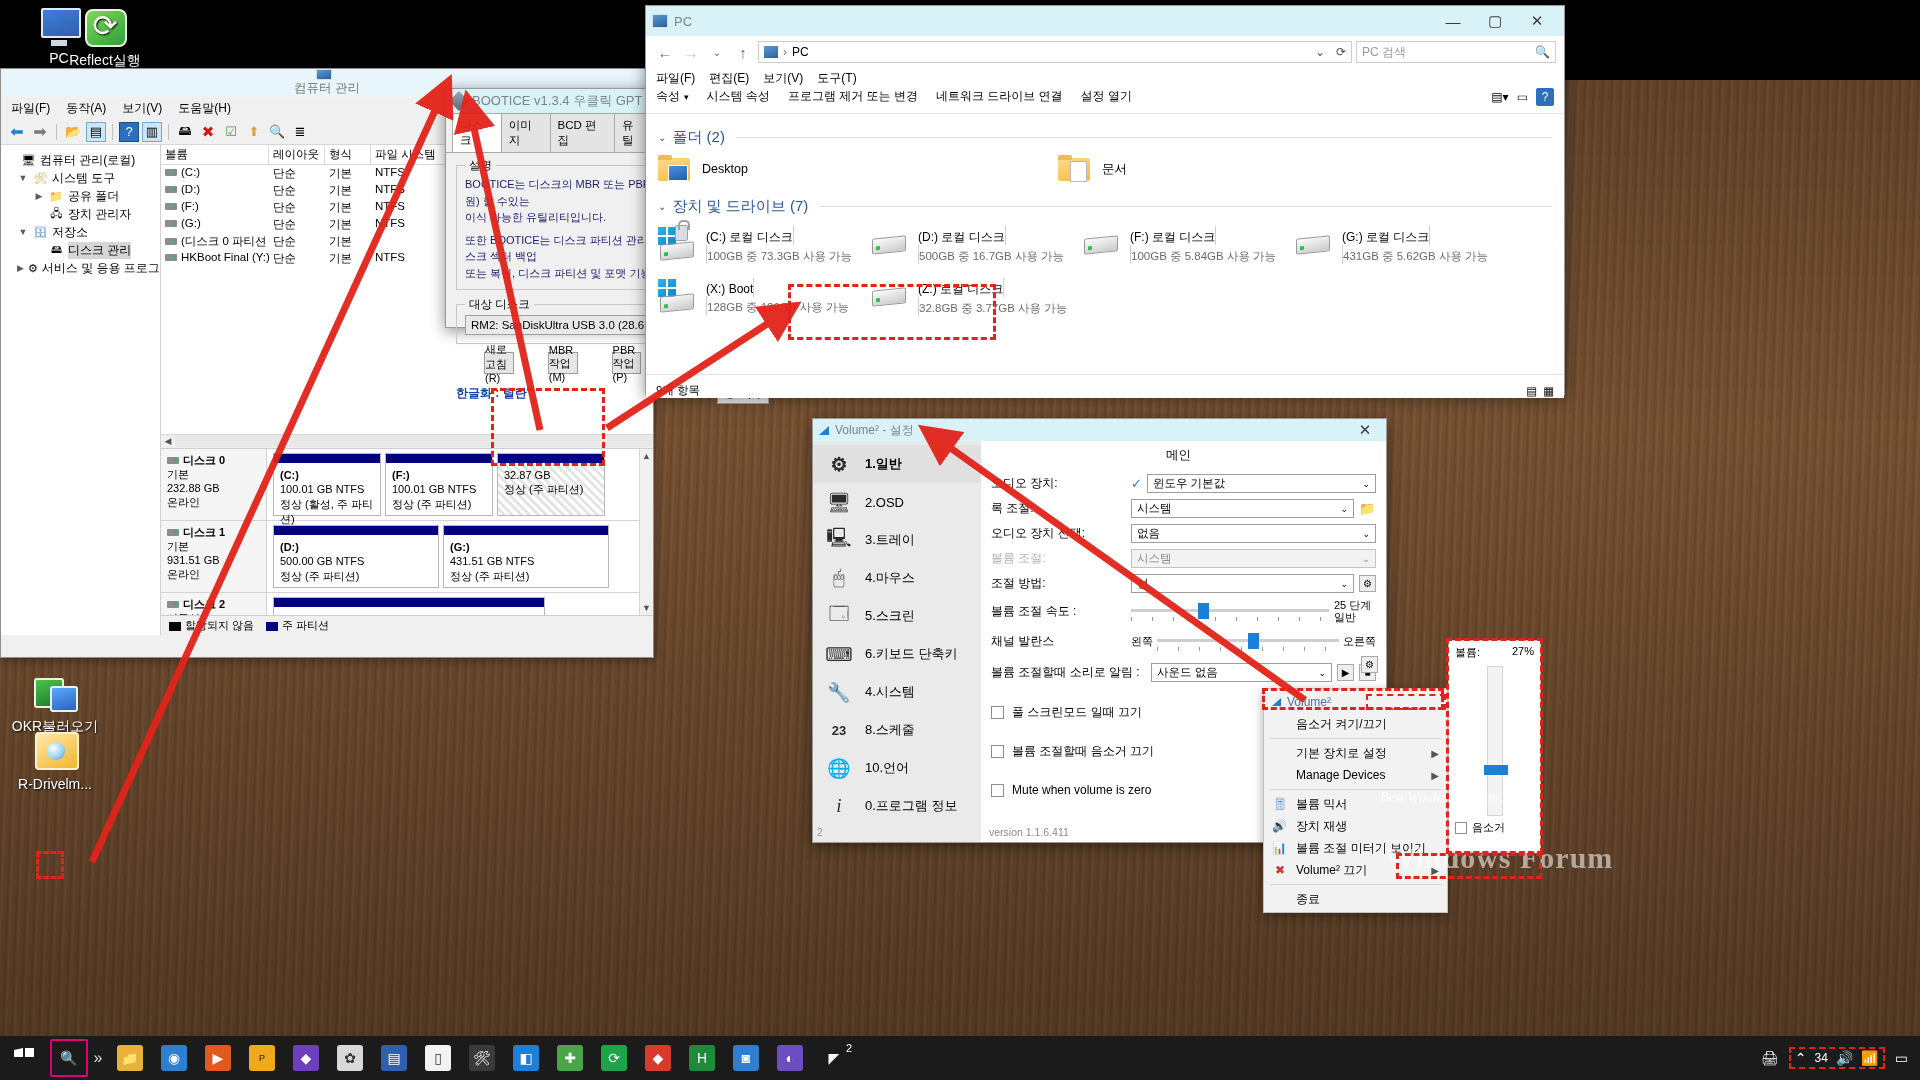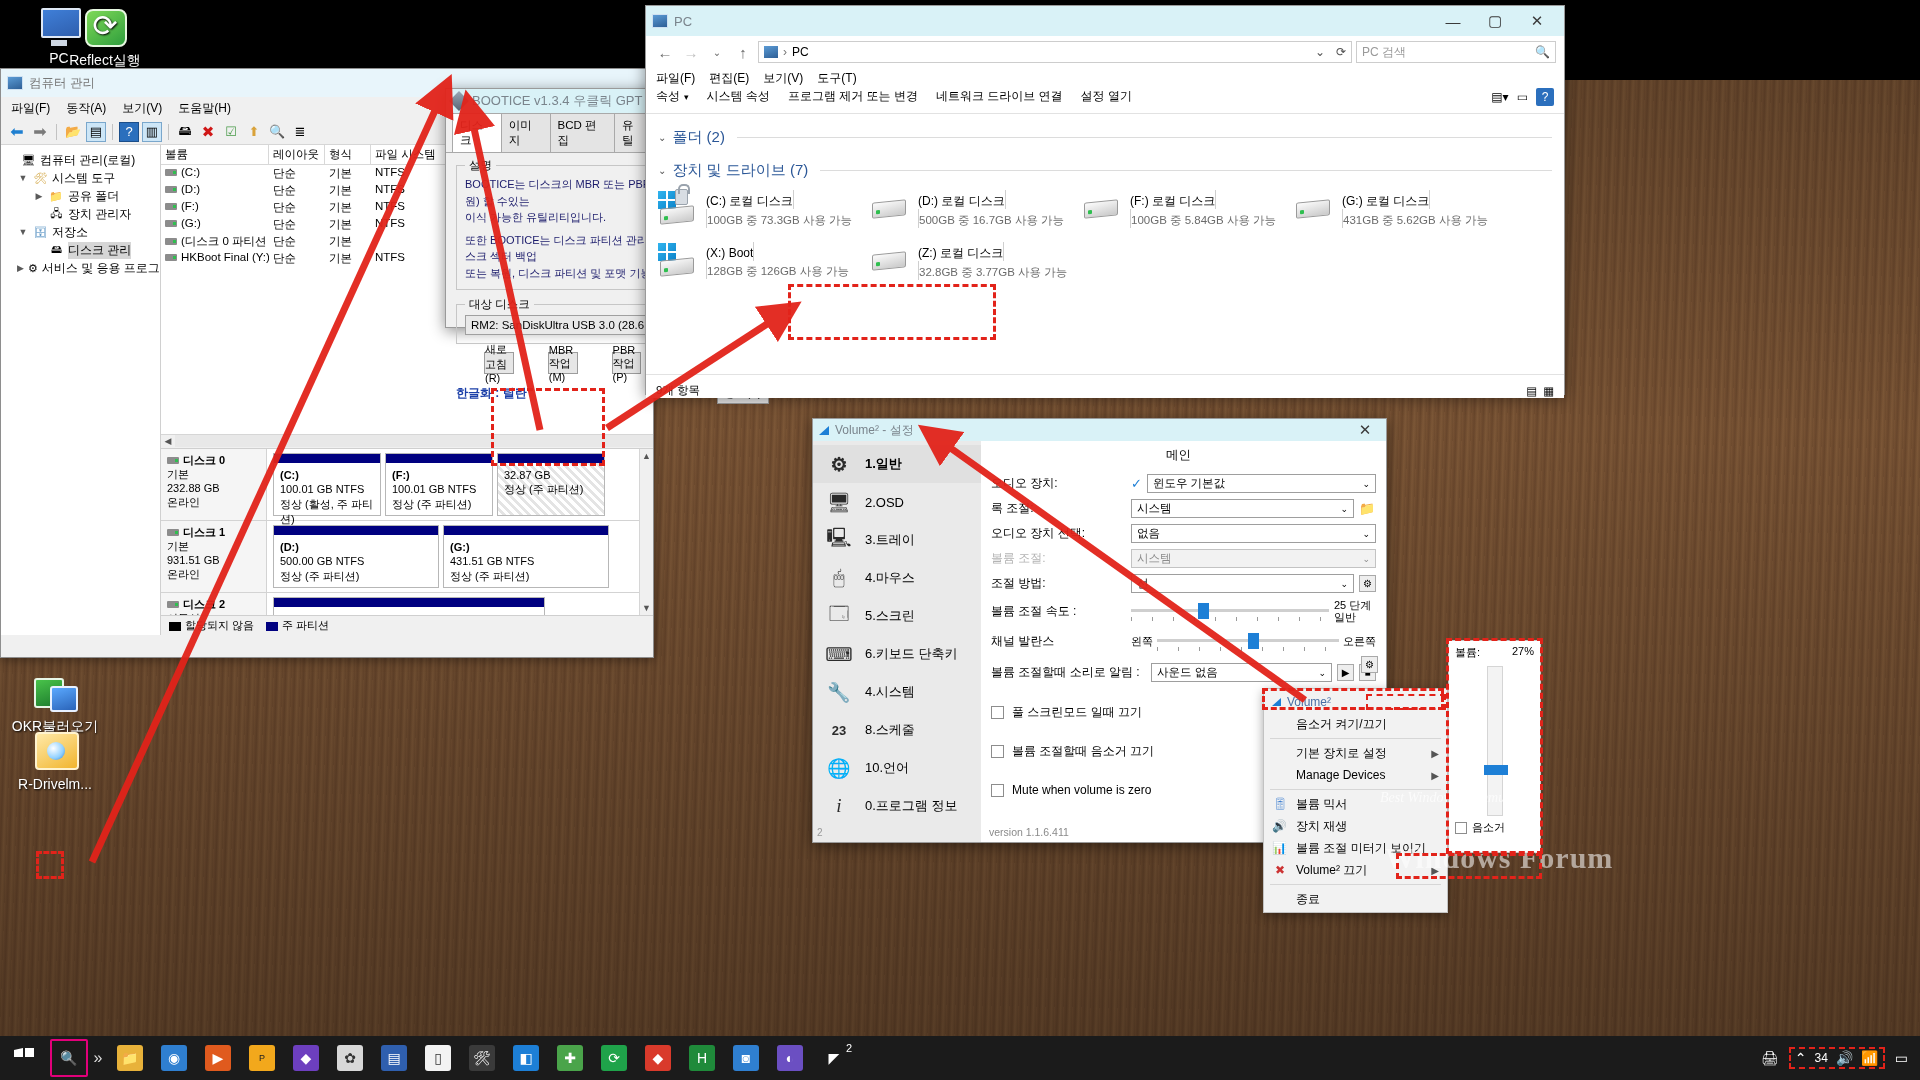--- a/index.html
+++ b/index.html
@@ -58,21 +58,21 @@
               background:#d9f2f7; color:#4a5660; font-size:13px; }
   .titlebar .t-title { margin-left:6px; color:#7a848c; }
   .winbtns { margin-left:auto; display:flex; }
   .winbtn { width:42px; height:29px; display:flex; align-items:center; justify-content:center;
             font-size:15px; color:#3a3a3a; }
 
   
   #cmgmt { left:0; top:68px; width:654px; height:590px; background:#f0f0f0;
            border:1px solid #8e8e8e; box-shadow:0 2px 10px rgba(0,0,0,.4); }
   #cmgmt .tb { height:28px; background:#e8f5fb; display:flex; align-items:center;
-               padding:0 6px; font-size:12.5px; color:#777; }
+               padding:0 6px; font-size:12.5px; color:#777;flex-direction:column; }
   #cmgmt .mini-ico { width:16px;height:14px;background:linear-gradient(160deg,#5b9bd5,#2e5f96);
                      border:1px solid #cfe1f2; margin-right:6px; }
   .menubar { height:22px; display:flex; align-items:center; gap:16px; padding:0 10px;
              font-size:12px; background:#f0f0f0; color:#000; }
   .toolbar { height:26px; display:flex; align-items:center; gap:3px; padding:0 6px;
              background:#f0f0f0; border-bottom:1px solid #d6d6d6; }
   .tbtn { width:20px;height:20px;display:flex;align-items:center;justify-content:center;
           font-size:13px; }
   .tbtn.sel { background:#cde6f7; border:1px solid #7aa7cc; }
   .tsep { width:1px;height:16px;background:#c2c2c2;margin:0 3px; }
@@ -617,20 +617,34 @@
       <span style="background:#2b6fbd;color:#fff;width:18px;height:18px;display:inline-flex;align-items:center;justify-content:center;border-radius:2px">?</span>
     </span>
   </div>
 
   <div class="ex-content">
     <div class="sec-head">
       <span class="chev">⌄</span>
       <span>폴더 (2)</span>
       <span class="rule"></span>
     </div>
+    <div class="folder-grid">
+      <div class="folder-item">
+        <span class="fol-ico">
+            <i class="inner"></i>
+          </span>
+        <span>Desktop</span>
+      </div>
+      <div class="folder-item" style="margin-left:190px">
+        <span class="fol-ico">
+            <i class="doc"></i>
+          </span>
+        <span>문서</span>
+      </div>
+    </div>
 
     <div class="sec-head" style="margin-top:14px">
       <span class="chev">⌄</span>
       <span>장치 및 드라이브 (7)</span>
       <span class="rule"></span>
     </div>
     <div class="drive-grid">
       <div class="drive-item">
         <span class="drv-ico">
             <i class="drv-win"></i>

